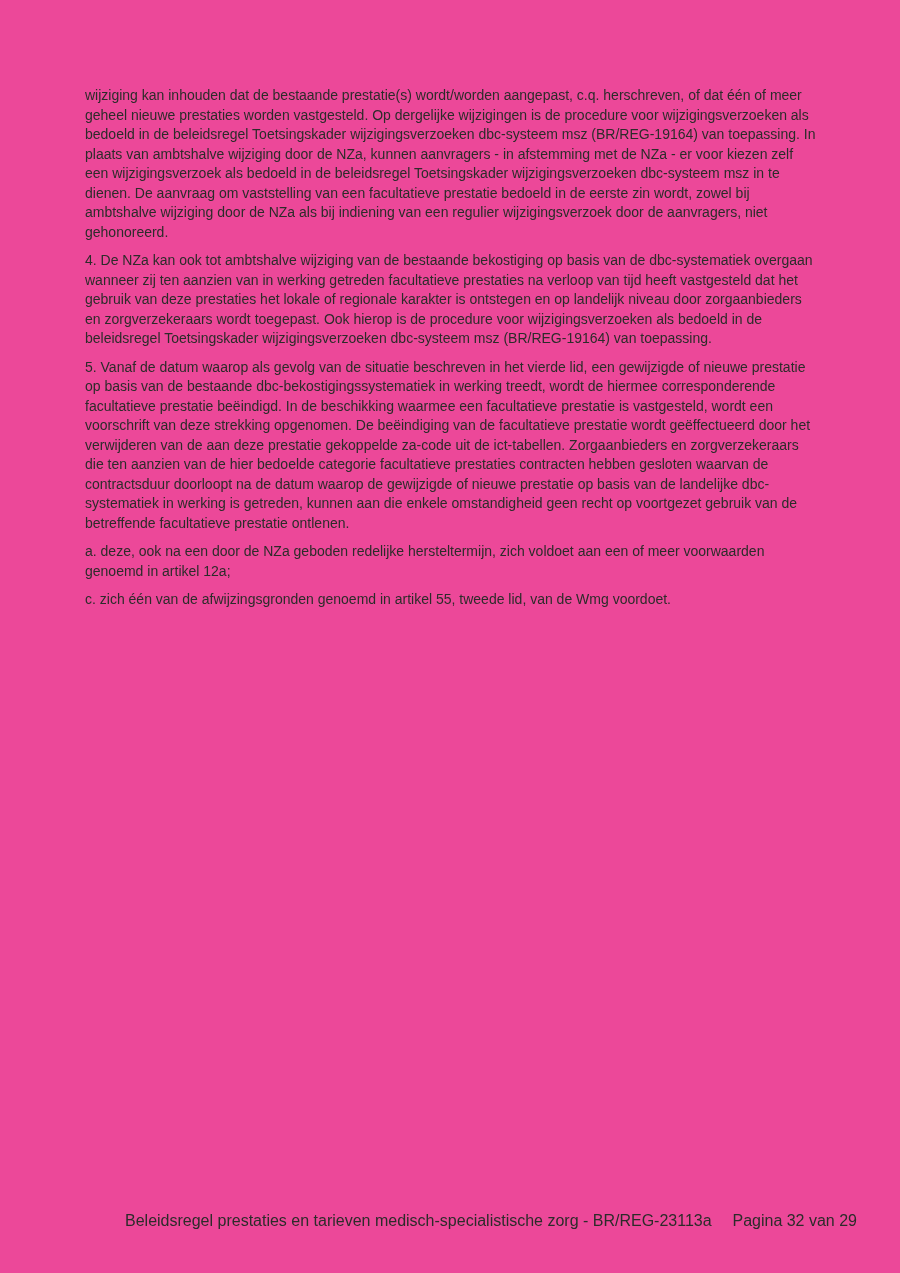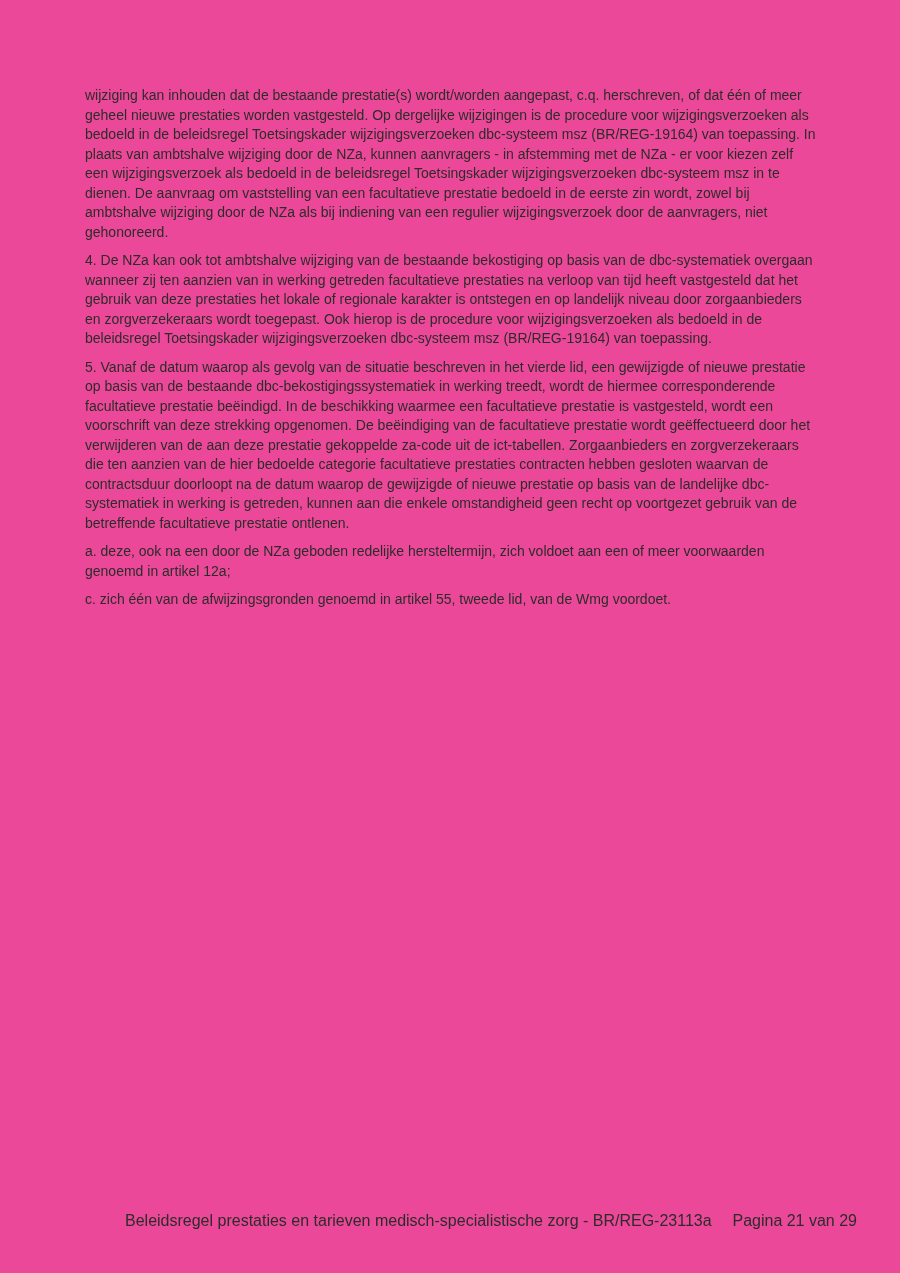--- a/index.html
+++ b/index.html
@@ -61,16 +61,16 @@
   <main class="content">
     <p>wijziging kan inhouden dat de bestaande prestatie(s) wordt/worden aangepast, c.q. herschreven, of dat één of meer geheel nieuwe prestaties worden vastgesteld. Op dergelijke wijzigingen is de procedure voor wijzigingsverzoeken als bedoeld in de beleidsregel Toetsingskader wijzigingsverzoeken dbc-systeem msz (BR/REG-19164) van toepassing. In plaats van ambtshalve wijziging door de NZa, kunnen aanvragers - in afstemming met de NZa - er voor kiezen zelf een wijzigingsverzoek als bedoeld in de beleidsregel Toetsingskader wijzigingsverzoeken dbc-systeem msz in te dienen. De aanvraag om vaststelling van een facultatieve prestatie bedoeld in de eerste zin wordt, zowel bij ambtshalve wijziging door de NZa als bij indiening van een regulier wijzigingsverzoek door de aanvragers, niet gehonoreerd.</p>
     <p>4. De NZa kan ook tot ambtshalve wijziging van de bestaande bekostiging op basis van de dbc-systematiek overgaan wanneer zij ten aanzien van in werking getreden facultatieve prestaties na verloop van tijd heeft vastgesteld dat het gebruik van deze prestaties het lokale of regionale karakter is ontstegen en op landelijk niveau door zorgaanbieders en zorgverzekeraars wordt toegepast. Ook hierop is de procedure voor wijzigingsverzoeken als bedoeld in de beleidsregel Toetsingskader wijzigingsverzoeken dbc-systeem msz (BR/REG-19164) van toepassing.</p>
     <p>5. Vanaf de datum waarop als gevolg van de situatie beschreven in het vierde lid, een gewijzigde of nieuwe prestatie op basis van de bestaande dbc-bekostigingssystematiek in werking treedt, wordt de hiermee corresponderende facultatieve prestatie beëindigd. In de beschikking waarmee een facultatieve prestatie is vastgesteld, wordt een voorschrift van deze strekking opgenomen. De beëindiging van de facultatieve prestatie wordt geëffectueerd door het verwijderen van de aan deze prestatie gekoppelde za-code uit de ict-tabellen. Zorgaanbieders en zorgverzekeraars die ten aanzien van de hier bedoelde categorie facultatieve prestaties contracten hebben gesloten waarvan de contractsduur doorloopt na de datum waarop de gewijzigde of nieuwe prestatie op basis van de landelijke dbc-systematiek in werking is getreden, kunnen aan die enkele omstandigheid geen recht op voortgezet gebruik van de betreffende facultatieve prestatie ontlenen.</p>
     <p>a. deze, ook na een door de NZa geboden redelijke hersteltermijn, zich voldoet aan een of meer voorwaarden genoemd in artikel 12a;</p>
     <p>c. zich één van de afwijzingsgronden genoemd in artikel 55, tweede lid, van de Wmg voordoet.</p>
   </main>
 
   <footer class="footer">
     <span class="footer-left">Beleidsregel prestaties en tarieven medisch-specialistische zorg - BR/REG-23113a</span>
-    <span class="footer-right">Pagina 21 van 29</span>
+    <span class="footer-right">Pagina 32 van 29</span>
   </footer>
 
 </div>
 
 </body></html>

